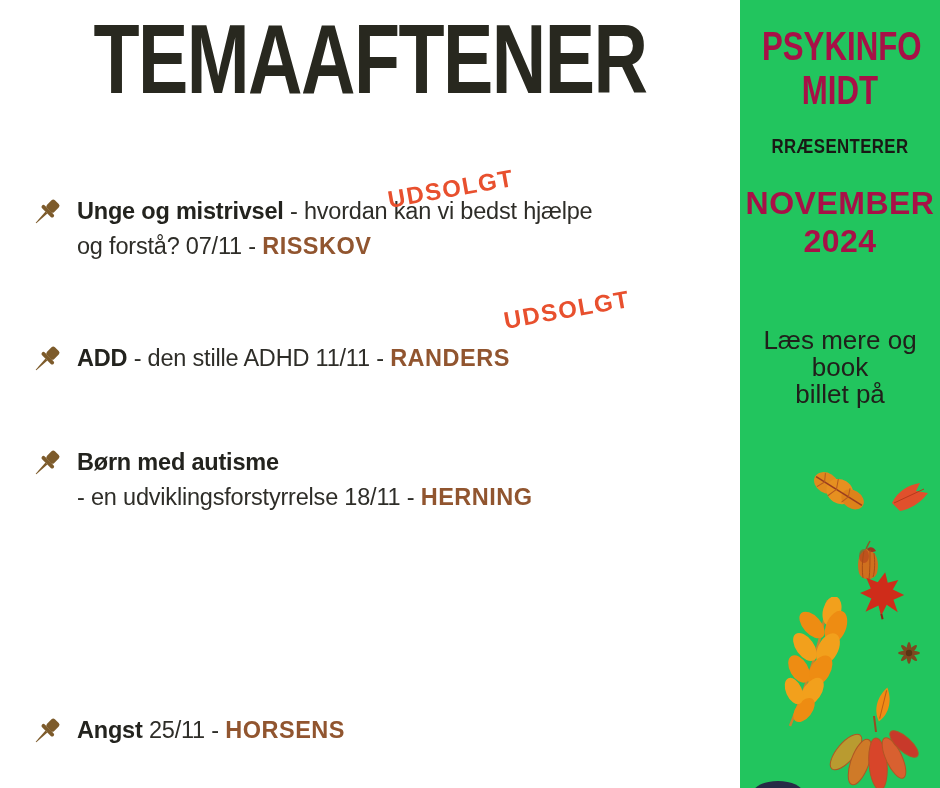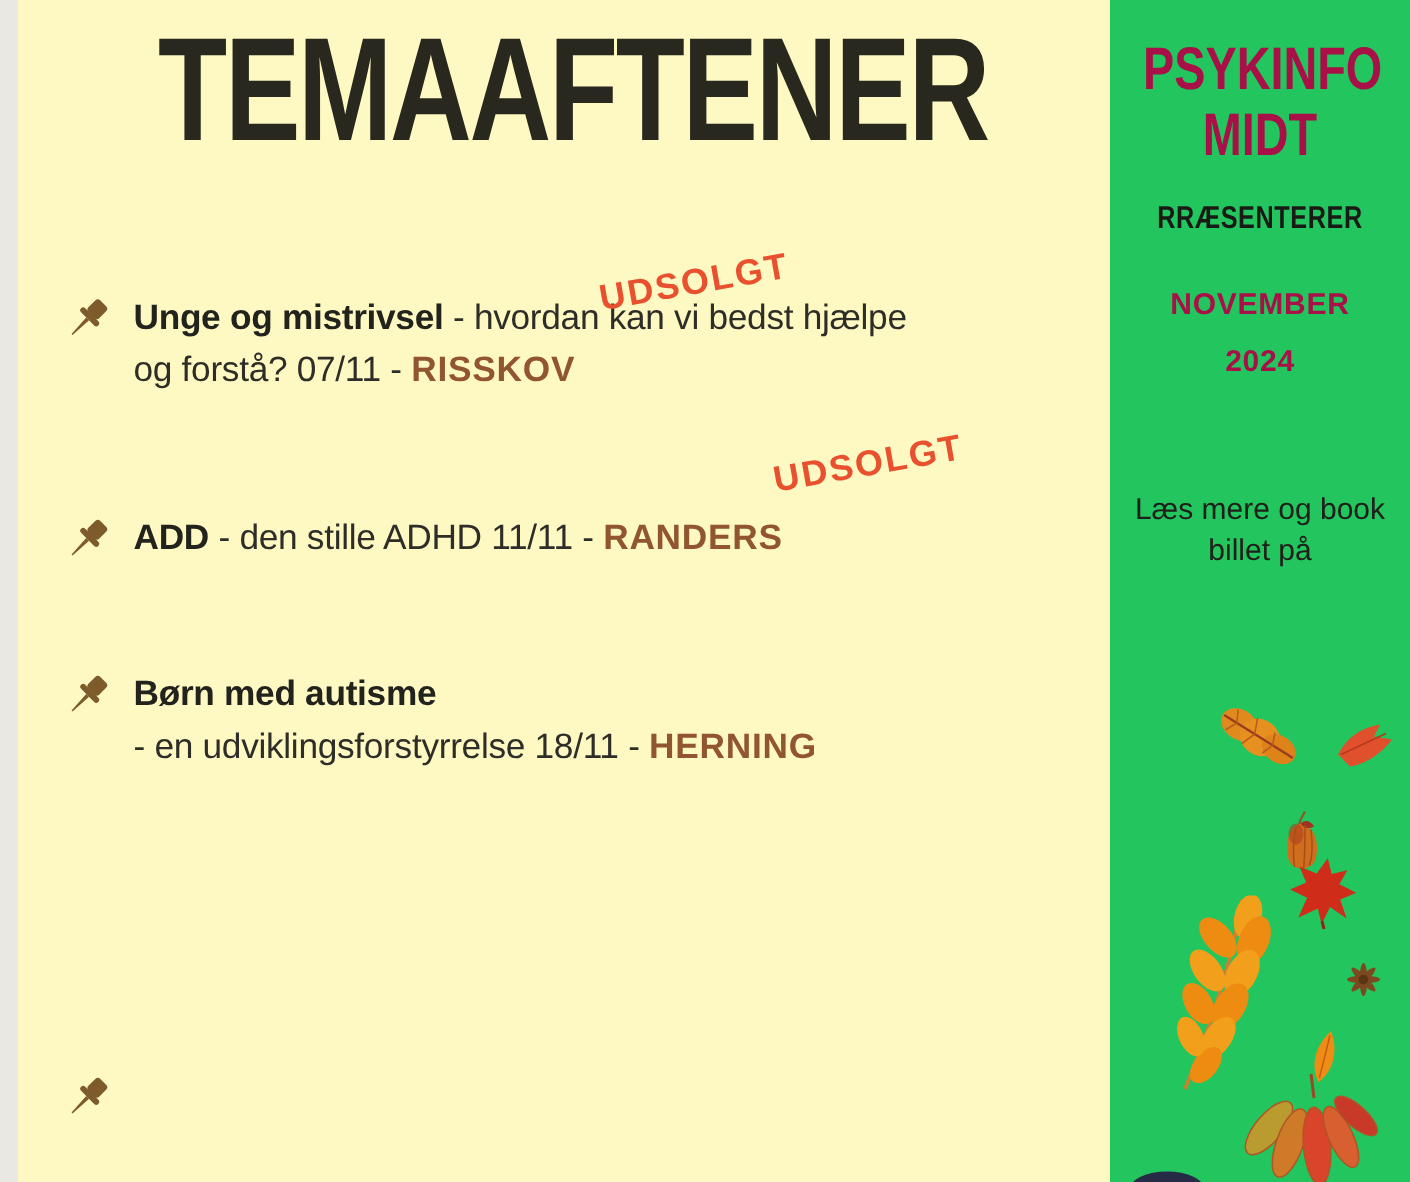--- a/index.html
+++ b/index.html
@@ -4,22 +4,22 @@
 <style>
   * { margin:0; padding:0; box-sizing:border-box; }
   html,body { width:940px; height:788px; }
   body {
     font-family:"Liberation Sans", sans-serif;
     background:#eae8e3;
     position:relative;
     overflow:hidden;
   }
   .left-panel {
-    position:absolute; left:12px; top:0; width:740px; height:788px;
-    background:#fef9c3;
+    position:absolute; left:0; top:0; width:740px; height:788px;
+    background:#ffffff;
     padding-left:44px;
   }
   .poster-title {
     position:absolute; top:10px; left:0; width:740px;
     text-align:center;
     font-size:98px; font-weight:700; line-height:1.0;
     color:#28281f; letter-spacing:-2px; white-space:nowrap;
     transform:scaleX(0.77); transform-origin:50% 50%;
   }
   .event {
@@ -46,26 +46,26 @@
     color:#a81047; font-weight:700; font-size:40px; line-height:44px;
     transform:scaleX(0.78); transform-origin:50% 0; white-space:nowrap;
   }
   .presents {
     position:absolute; top:134px; left:0; width:200px; text-align:center;
     color:#191915; font-weight:700; font-size:21px; letter-spacing:0.5px;
     transform:scaleX(0.8); transform-origin:50% 0; white-space:nowrap;
   }
   .month-year {
     position:absolute; top:184px; left:0; width:200px; text-align:center;
-    color:#a81047; font-weight:700; font-size:20px; line-height:38px;
+    color:#a81047; font-weight:700; font-size:32px; line-height:38px;
     letter-spacing:0.5px;
   }
   .book-info {
     position:absolute; top:327px; left:0; width:200px; text-align:center;
-    color:#20201b; font-size:20px; line-height:27px; font-weight:400;
+    color:#20201b; font-size:26px; line-height:27px; font-weight:400;
   }
   .book-link {
     position:absolute; top:381px; left:0; width:200px; text-align:center;
     color:#a81047; font-size:19.5px; line-height:27px; font-weight:400;
     letter-spacing:-0.3px;
   }
   .decor { position:absolute; }
 </style>
 </head>
 <body>
@@ -119,20 +119,21 @@
   <div class="event" style="top:669px;">
     <div class="pin-wrap">
       <svg width="36" height="36" viewBox="0 0 24 24">
           <g fill="#7d5b2b" transform="rotate(45 12 12)">
             <rect x="8.6" y="1.8" width="6.8" height="7.4" rx="1.6"></rect>
             <rect x="6.6" y="9" width="10.8" height="2.6" rx="1.3"></rect>
             <polygon points="11.1,11.6 12.9,11.6 12.3,21.4 11.7,21.4"></polygon>
           </g>
         </svg>
     </div>
+    <div class="event-text"><span class="bold">Angst</span><span> 25/11 - </span><span class="city">HORSENS</span></div>
   </div>
 
 </div>
 
 <div class="sidebar">
 
   <div class="brand">
     <span>PSYKINFO</span><br>
     <span>MIDT</span>
   </div>

